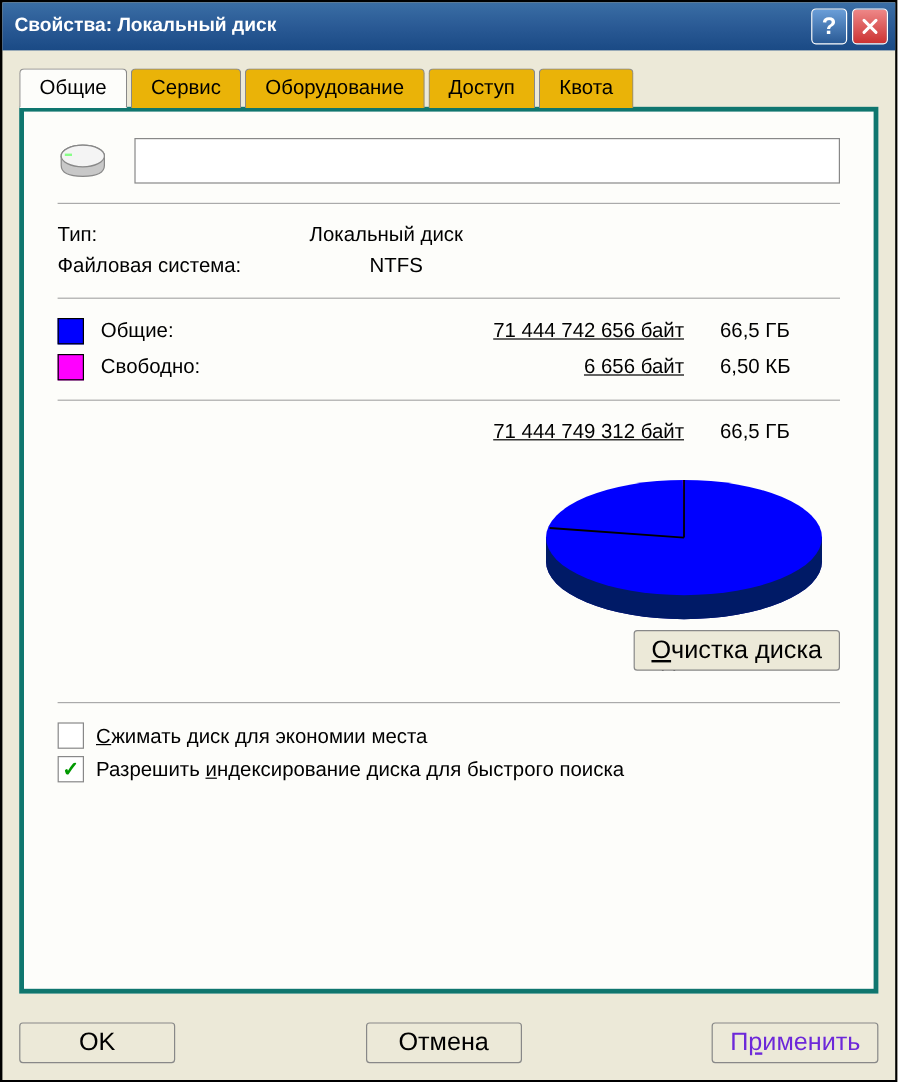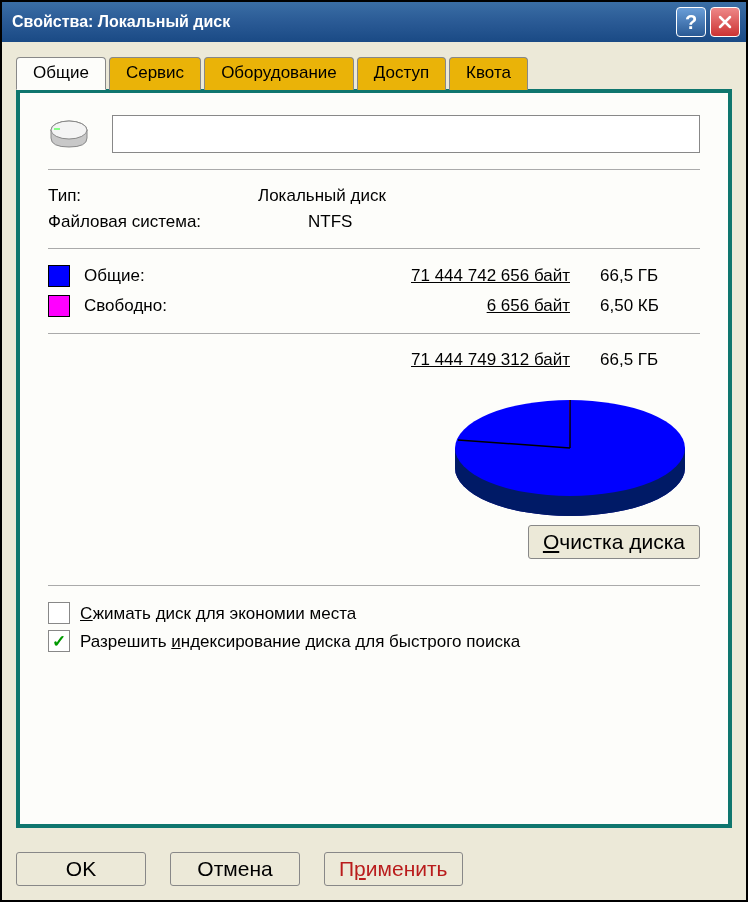--- a/index.html
+++ b/index.html
@@ -144,43 +144,43 @@
   }
   .btn {
     padding: 4px 14px;
     border: 1px solid #888;
     border-radius: 3px;
     background: #ece9d8;
     font-size: 21px;
     min-width: 120px;
     text-align: center;
   }
-  .btn.disabled { color: #b91c1c; }
+  .btn.disabled { color: #6d28d9; }
   .underline-char { text-decoration: underline; }
   .check-row {
     display: flex;
     align-items: flex-end;
     margin: 6px 0;
   }
   .checkbox {
     width: 22px;
     height: 22px;
     border: 1px solid #888;
     background: #fff;
     margin-right: 10px;
     display: flex;
     align-items: center;
     justify-content: center;
     color: #090;
     font-weight: bold;
   }
   .bottom-bar {
     display: flex;
-    justify-content: flex-start;
-    gap: 24px;
+    justify-content: space-between;
+    gap: 0;
     padding: 10px 14px 14px;
   }
   .bottom-bar .btn { min-width: 130px; }
 </style>
 </head>
 <body>
 
 <div class="window">
 
   <div class="titlebar">

